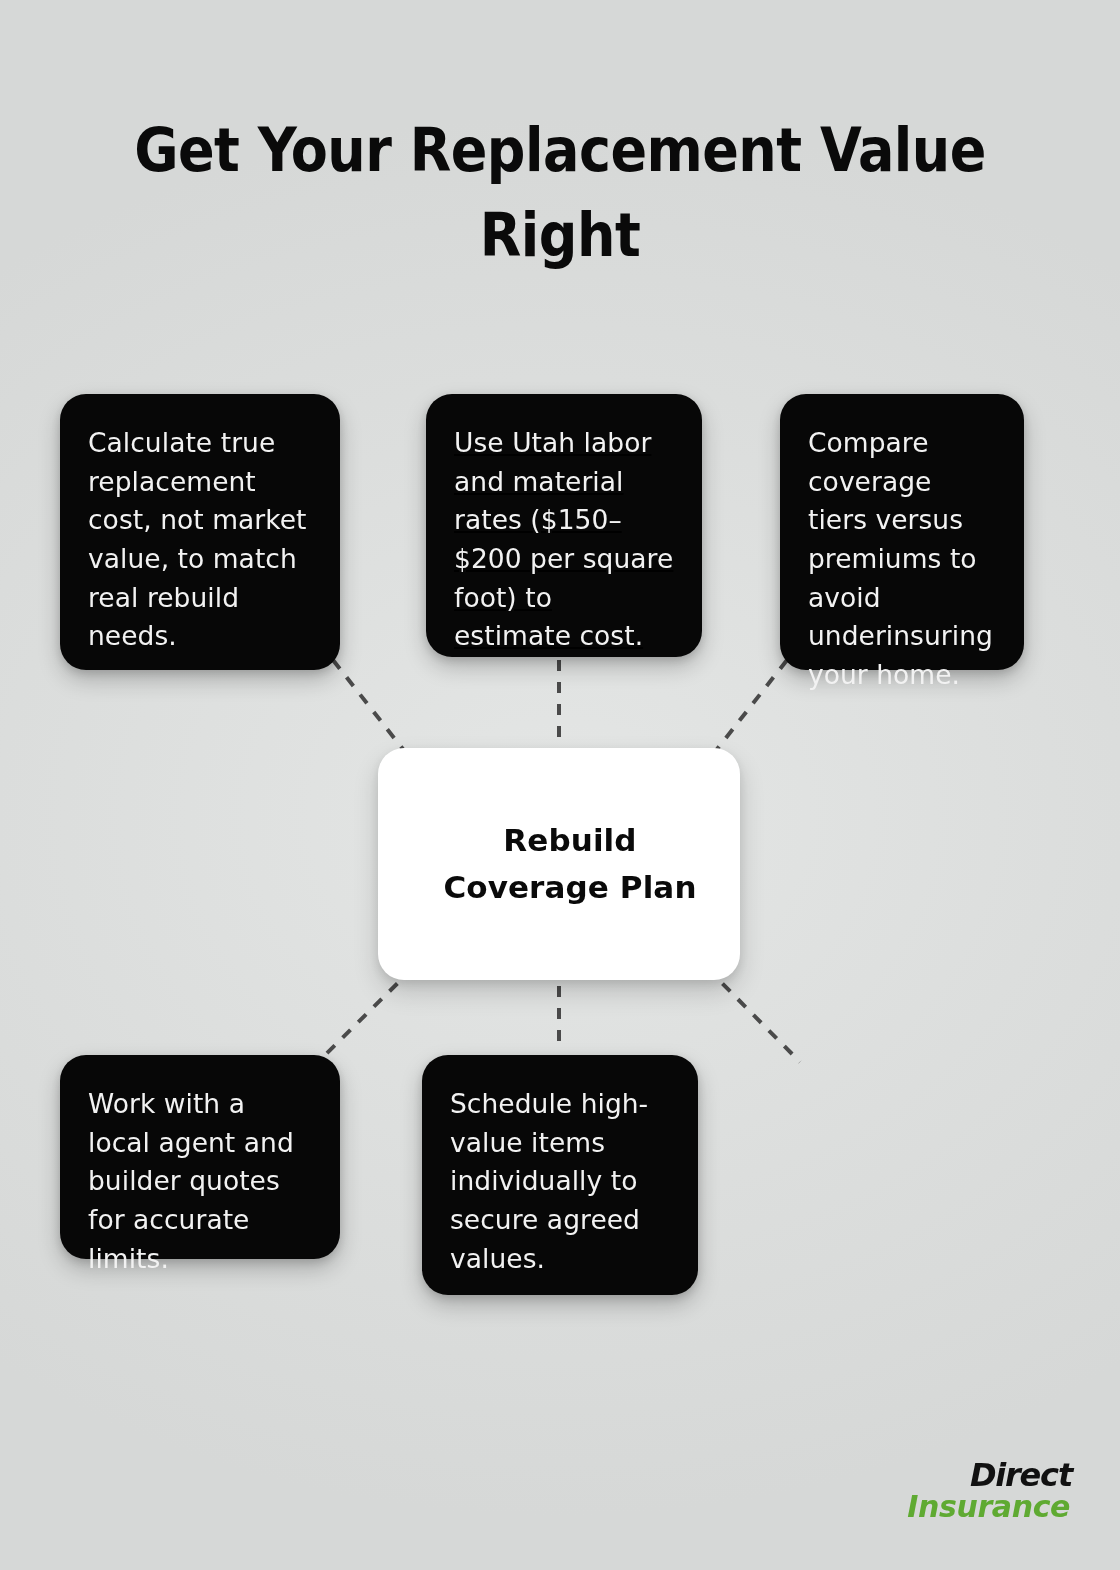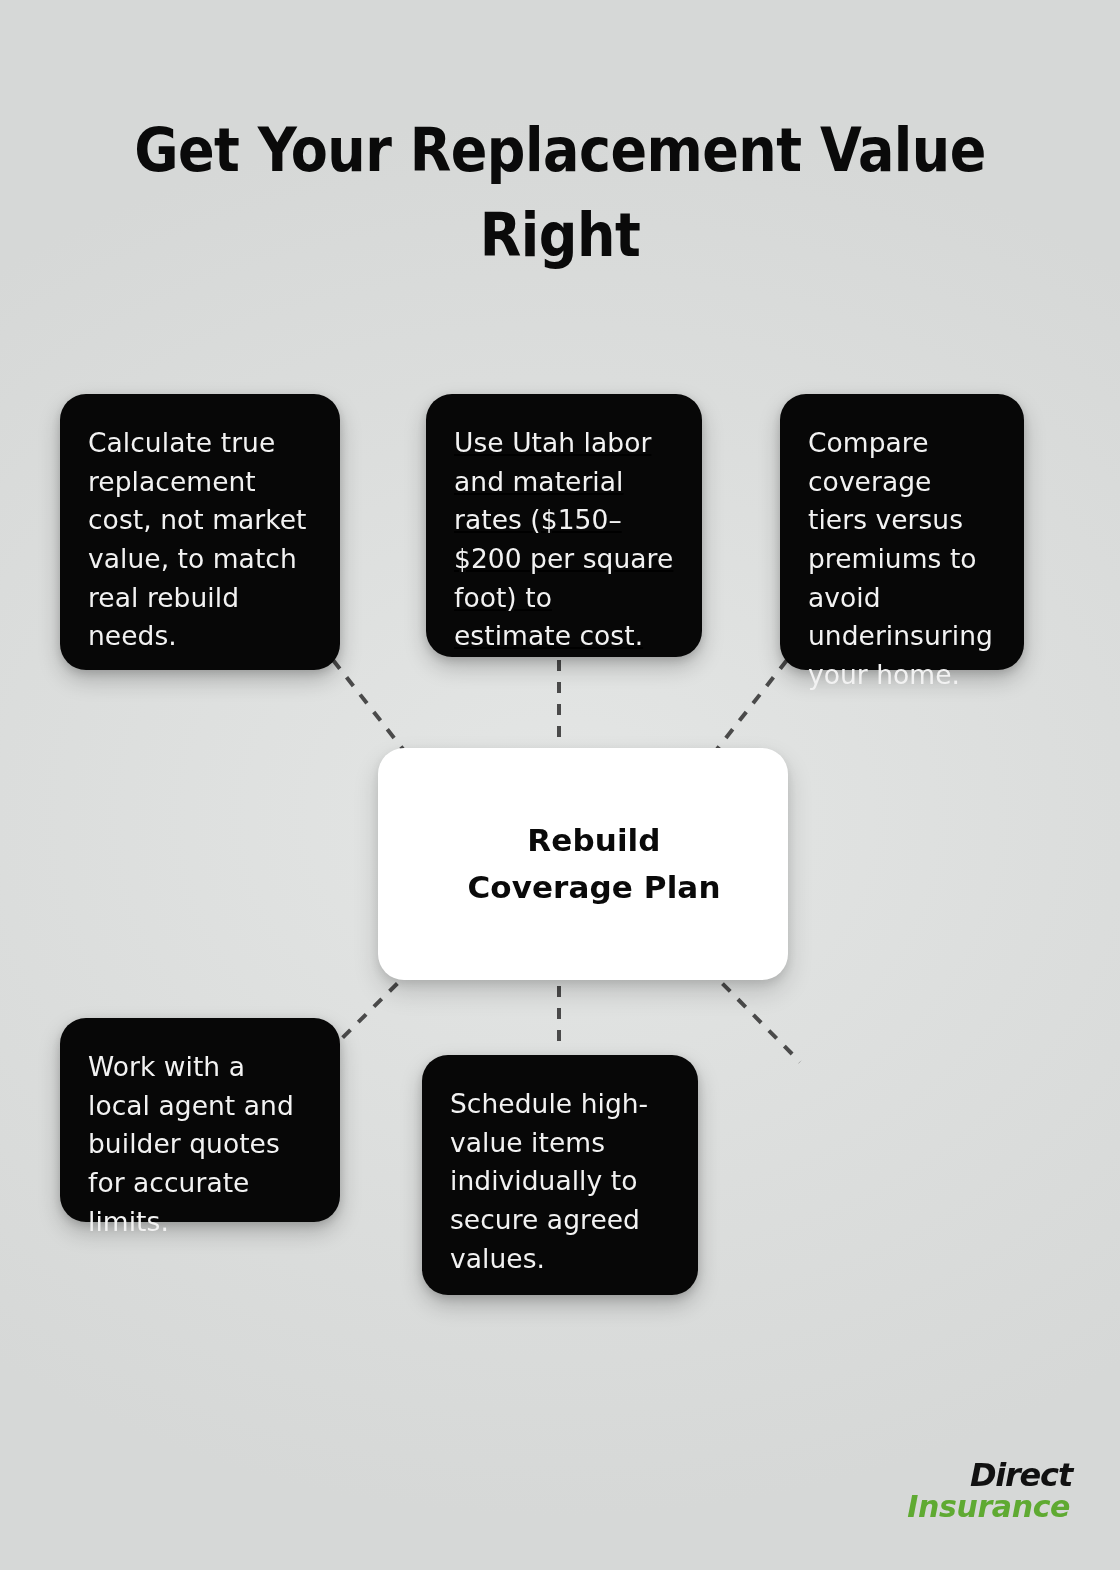--- a/index.html
+++ b/index.html
@@ -61,29 +61,29 @@
     font-weight:400;
     letter-spacing:0.05px;
   }
 
   
   #card-1 { left:60px;  top:394px;  width:280px; height:276px;justify-content:flex-end; }
   #card-2 { left:426px; top:394px;  width:276px; height:263px;text-decoration:underline; }
   #card-3 { left:780px; top:394px;  width:244px; height:276px; }
 
   
-  #card-4 { left:60px;  top:1018px; width:280px; height:204px; }
+  #card-4 { left:60px;  top:1055px; width:280px; height:204px; }
   #card-5 { left:422px; top:1055px; width:276px; height:240px; }
   #card-6 { left:780px; top:1055px; width:280px; height:272px; }
 
   
   #center-node {
     position:absolute;
     left:378px; top:748px;
-    width:410px; height:232px;
+    width:362px; height:232px;
     background:#ffffff;
     border-radius:26px;
     box-shadow:
       0 12px 26px rgba(0,0,0,0.16),
       0 4px 10px rgba(0,0,0,0.10);
     display:flex;
     align-items:center;
     justify-content:center;
     padding-left:22px;
   }

